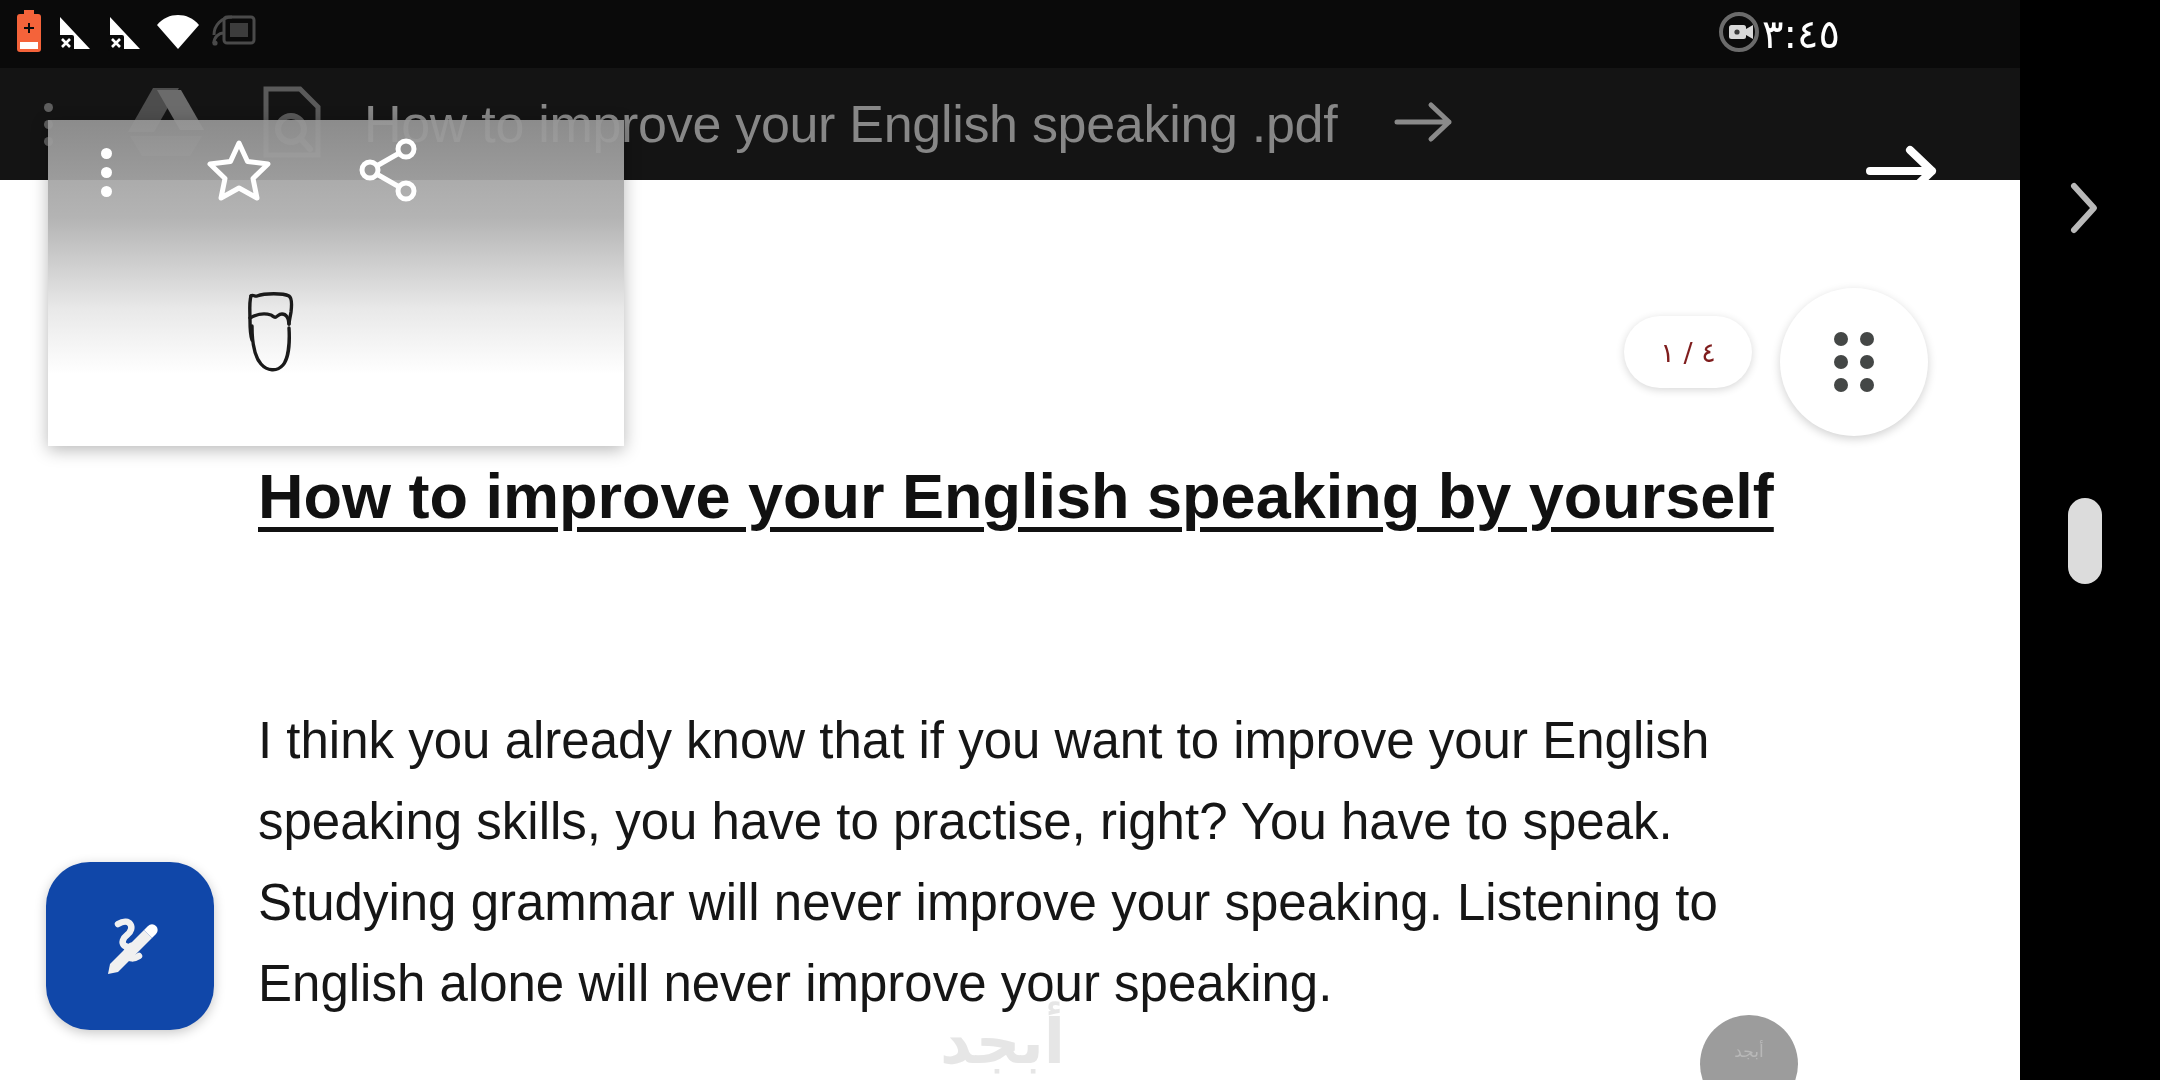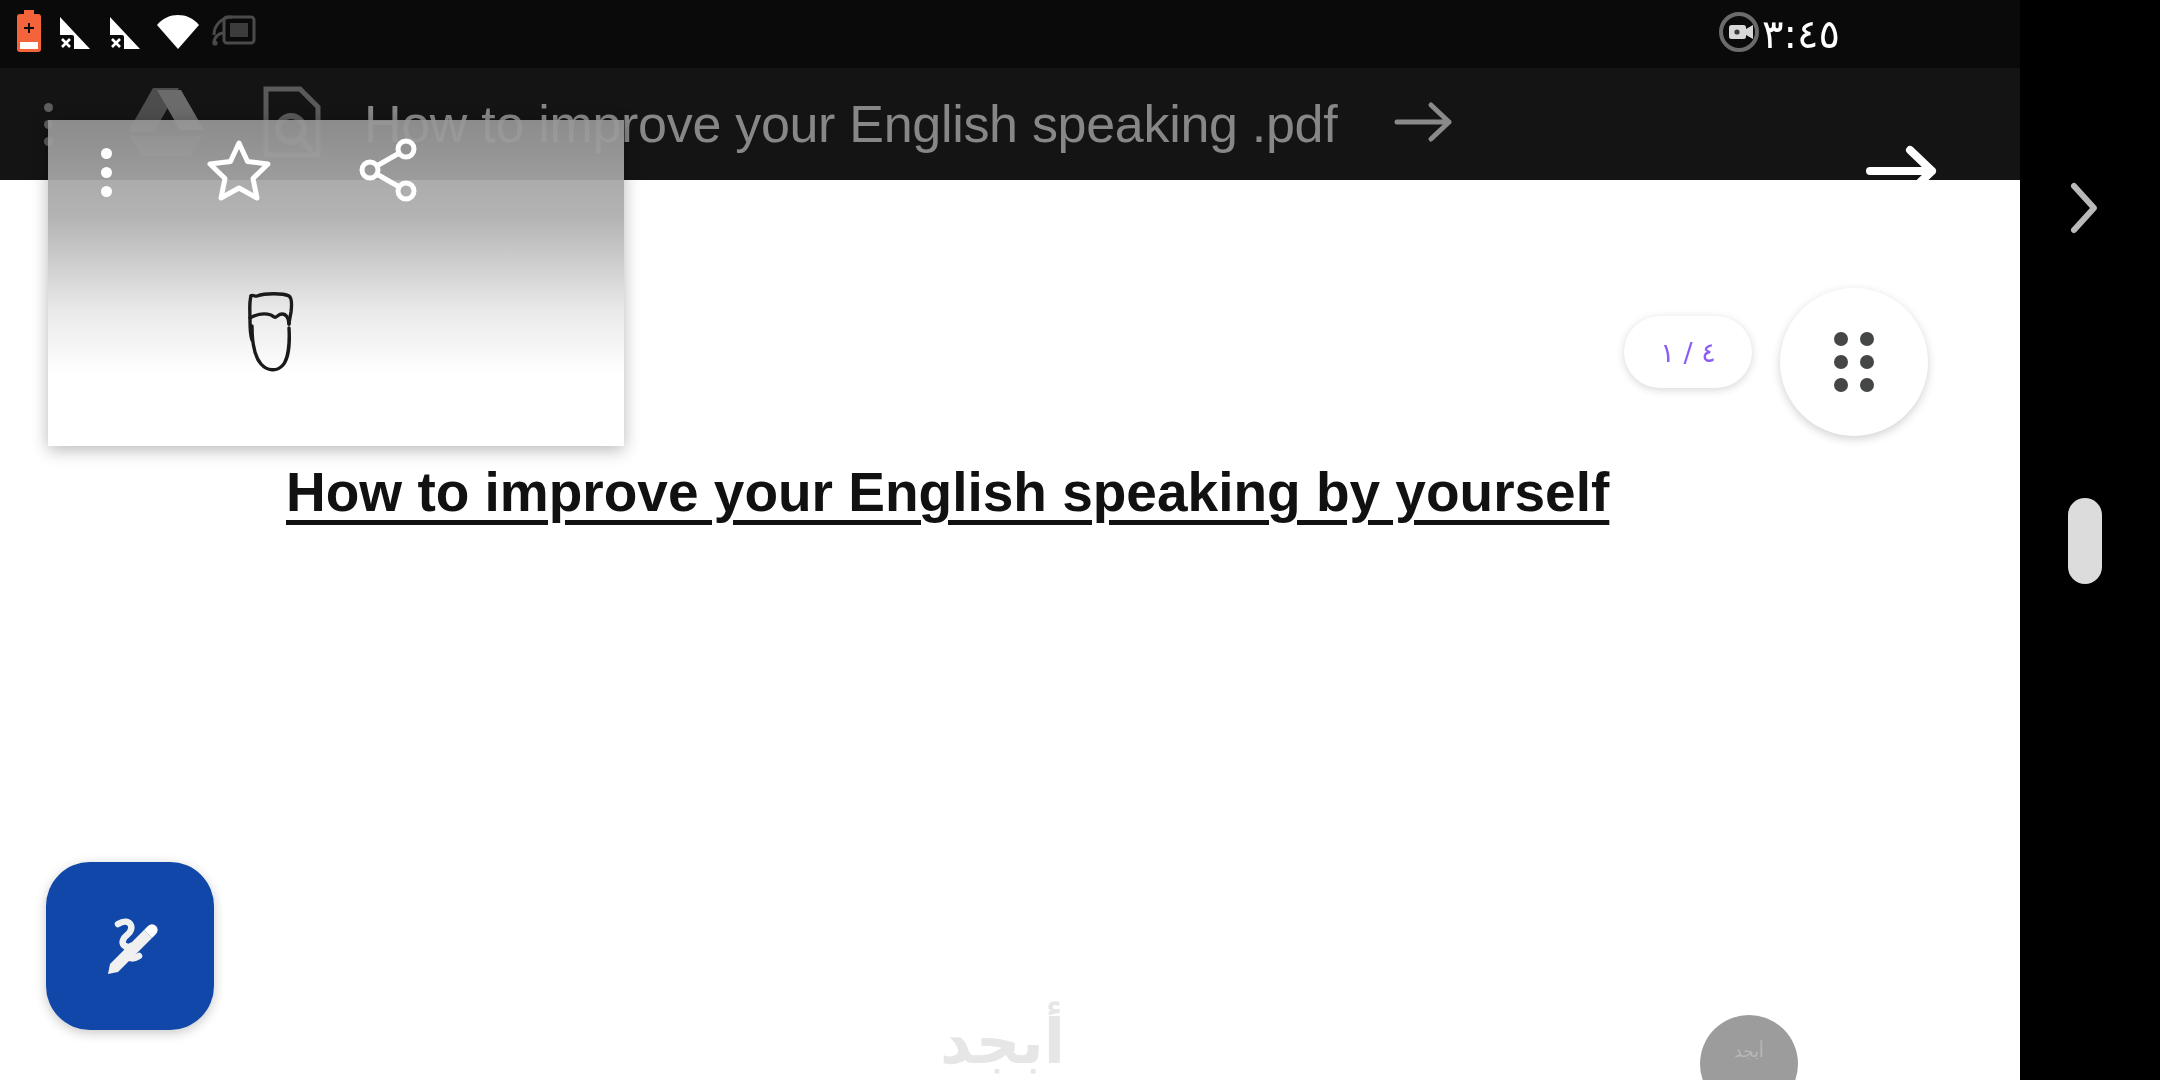--- a/index.html
+++ b/index.html
@@ -58,27 +58,26 @@
     width: 2020px; height: 900px;
     background: #ffffff;
     z-index: 10;
     overflow: hidden;
   }
   .doc-inner { position: relative; width: 100%; height: 100%; }
 
   .doc-heading {
     position: absolute; left: 258px; top: 280px;
     width: 1680px;
-    font-size: 55px; font-weight: 700; color: #111;
+    font-size: 63px; font-weight: 700; color: #111;
     text-decoration: underline;
     text-underline-offset: 9px;
     text-decoration-thickness: 5px;
     white-space: nowrap;
     font-family: "Liberation Sans", sans-serif;
-    margin-left: 28px;
   }
   .doc-body {
     position: absolute; left: 258px; top: 520px;
     width: 1610px;
     font-size: 51px; line-height: 81px; color: #161616;
     font-family: "Liberation Sans", sans-serif;
   }
 
   
   .watermark {
@@ -104,21 +103,21 @@
   
   .page-pill {
     position: absolute; left: 1624px; top: 316px;
     width: 128px; height: 72px; border-radius: 36px;
     background: #ffffff;
     box-shadow: 0 2px 8px rgba(0,0,0,.16);
     display: flex; align-items: center; justify-content: center;
     z-index: 22;
   }
   .page-pill span {
-    font-size: 27px; color: #8b5cf6; letter-spacing: 2px;
+    font-size: 27px; color: #7f1d1d; letter-spacing: 2px;
     font-family: "DejaVu Sans", sans-serif;
   }
   .grid-fab {
     position: absolute; left: 1780px; top: 288px;
     width: 148px; height: 148px; border-radius: 50%;
     background: #ffffff;
     box-shadow: 0 3px 10px rgba(0,0,0,.18);
     display: flex; align-items: center; justify-content: center;
     z-index: 22;
   }
@@ -282,20 +281,21 @@
         <svg width="66" height="50" viewBox="0 0 66 50">
           <path d="M4 25 h52 M38 8 l18 17 l-18 17" fill="none" stroke="#8a8a8a" stroke-width="5" stroke-linecap="round" stroke-linejoin="round"></path>
         </svg>
       </span>
     </div>
   </div>
 
   <div class="doc-canvas">
     <div class="doc-inner">
       <div class="doc-heading">How to improve your English speaking by yourself</div>
+      <div class="doc-body">I think you already know that if you want to improve your English speaking skills, you have to practise, right? You have to speak. Studying grammar will never improve your speaking. Listening to English alone will never improve your speaking.</div>
     </div>
   </div>
 
   <div class="watermark">أبجد</div>
   <div class="watermark-circle">
     <span>أبجد</span>
   </div>
 
   <div class="page-pill">
     <span>٤ / ١</span>

